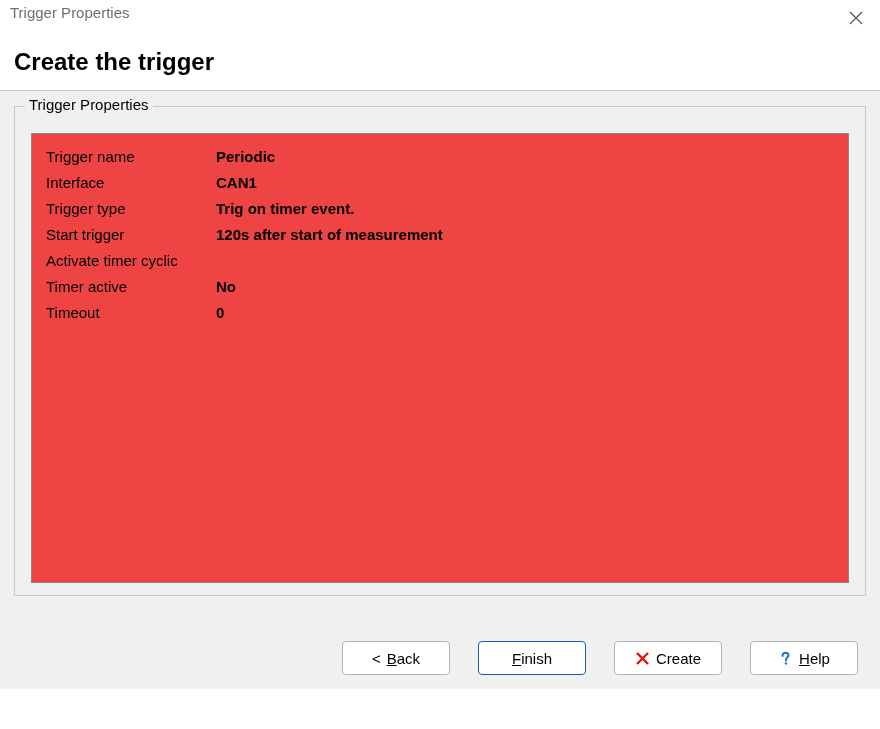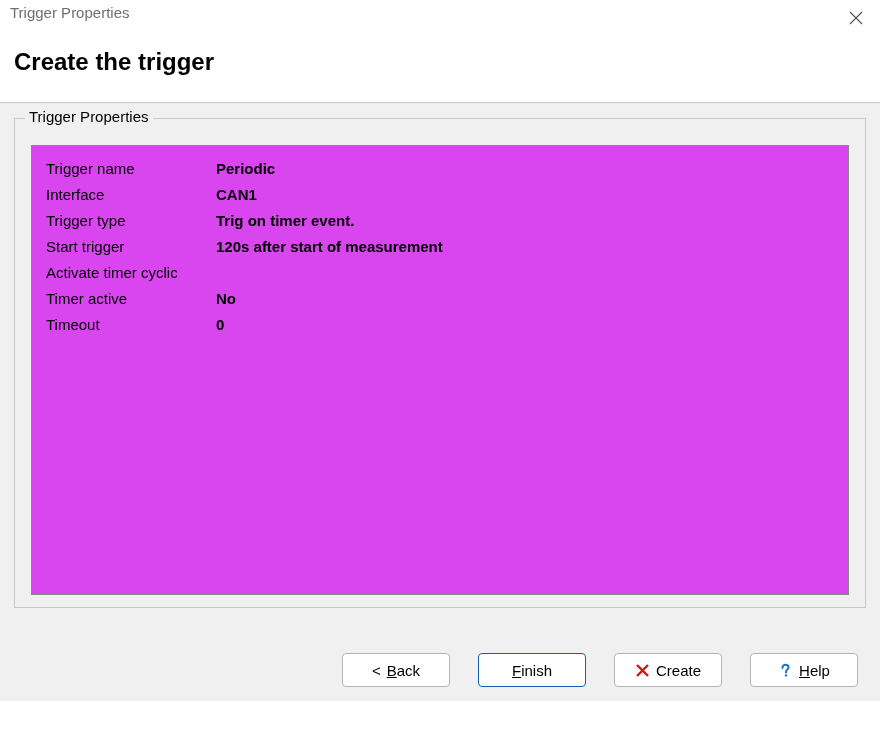--- a/index.html
+++ b/index.html
@@ -26,21 +26,21 @@
   }
   .titlebar .close {
     width: 28px; height: 28px;
     display: flex; align-items: center; justify-content: center;
     color: #444;
     cursor: default;
   }
   .titlebar .close svg { width: 14px; height: 14px; }
 
   .header {
-    padding: 14px 14px 26px 14px;
+    padding: 14px 14px 14px 14px;
   }
   .header h1 {
     margin: 0;
     font-size: 24px;
     font-weight: 700;
     color: #000;
   }
 
   .hr-sep {
     height: 2px;
@@ -66,21 +66,21 @@
     top: -11px;
     left: 10px;
     background: #f0f0f0;
     padding: 0 4px;
     font-size: 15px;
     color: #000;
   }
 
   .inner-panel {
     border: 1px solid #888;
-    background: #d946ef;
+    background: #ef4444;
     height: 450px;
     padding: 10px 14px;
   }
 
   .prop-row {
     display: flex;
     align-items: baseline;
     line-height: 26px;
   }
   .prop-row .k {

